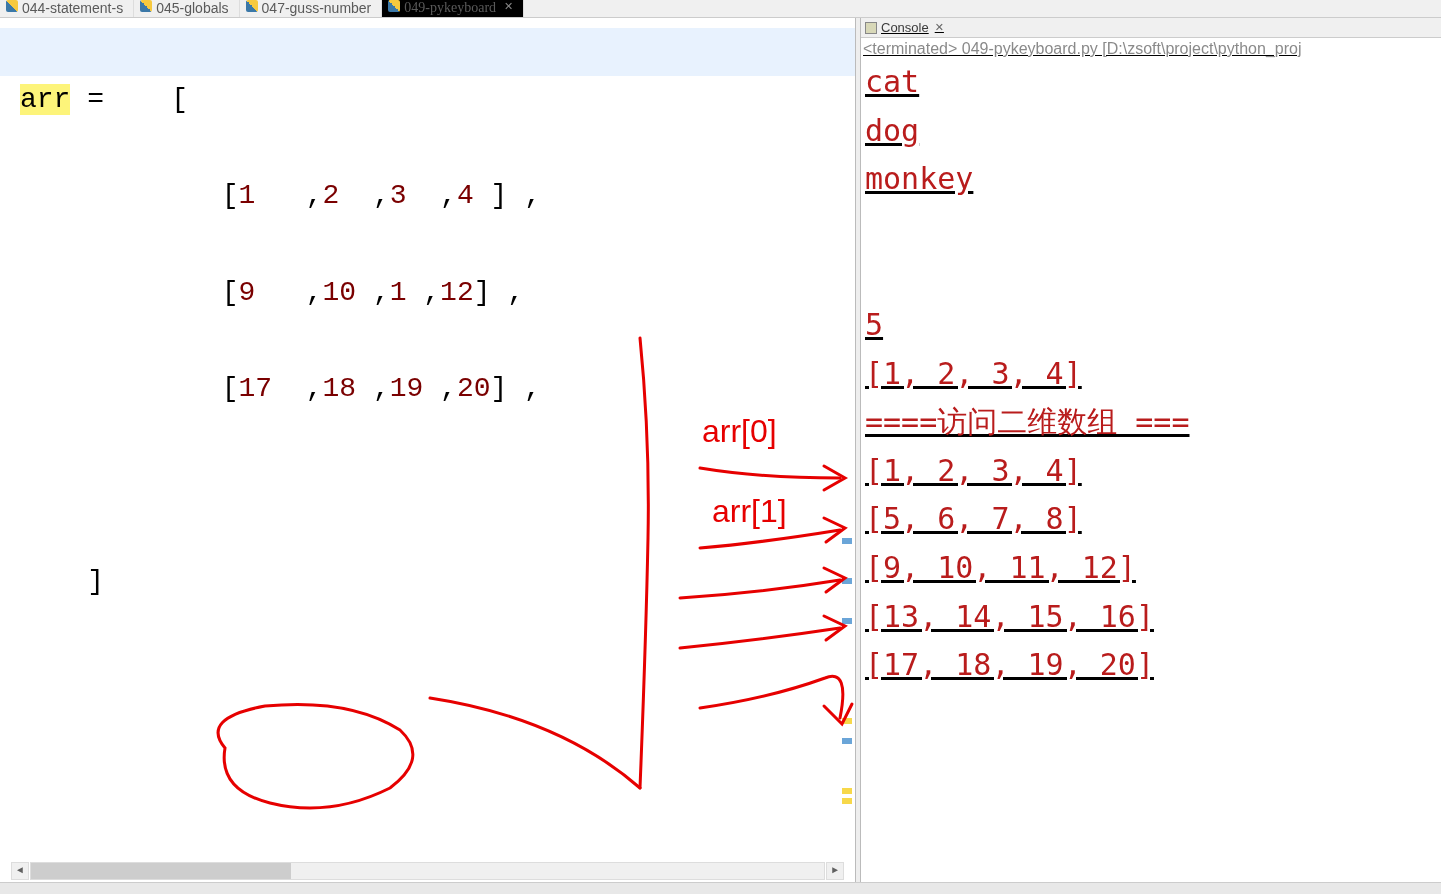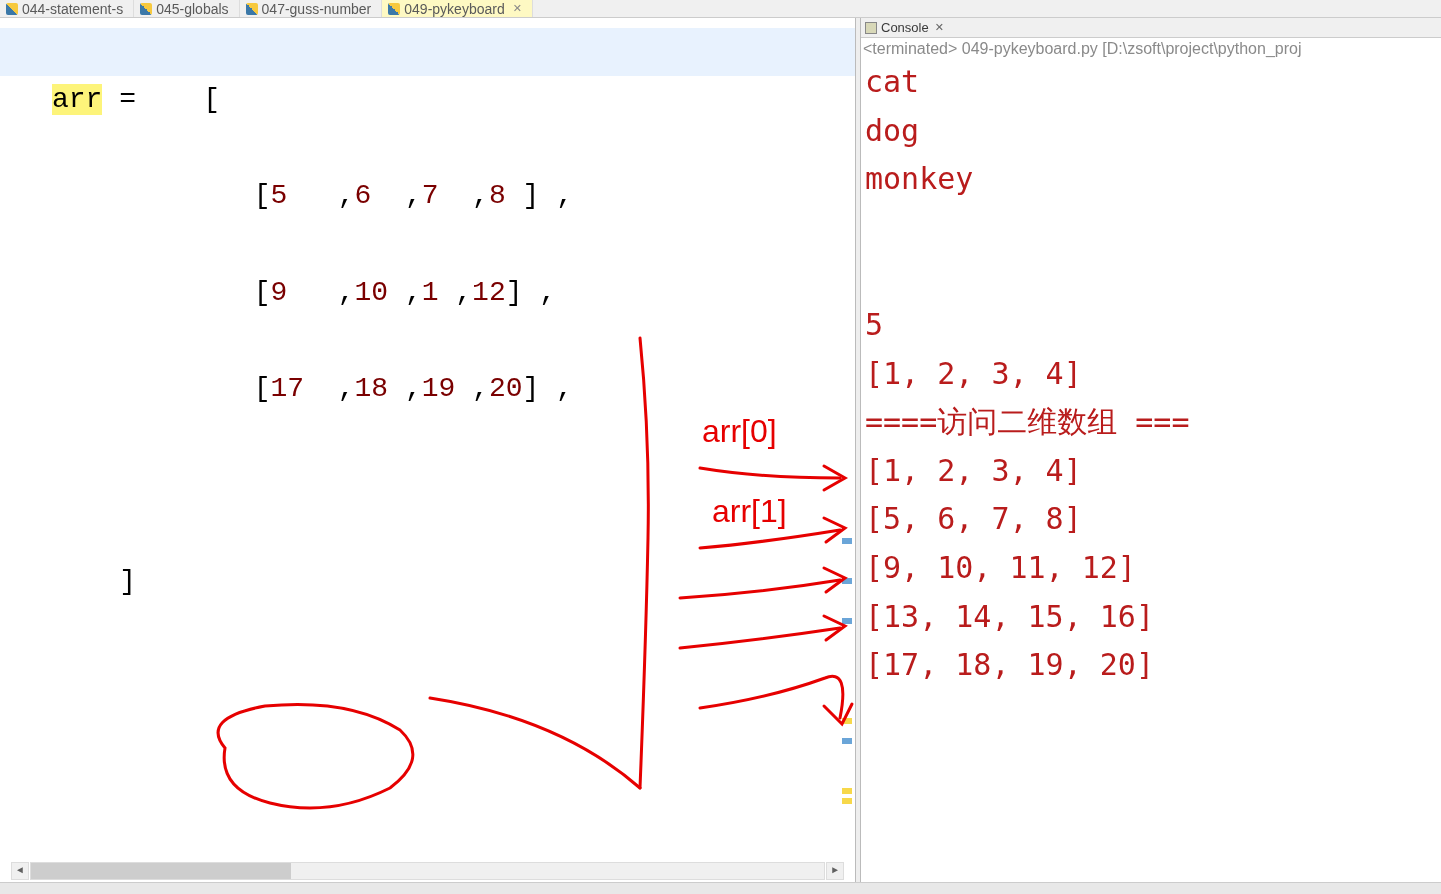--- a/index.html
+++ b/index.html
@@ -19,27 +19,27 @@
   display: flex;
   align-items: center;
   font-size: 14px;
   font-family: Tahoma, Arial, sans-serif;
   color: #5a5a5a;
   border-bottom: 1px solid #ccc;
 }
 .tab {
   padding: 0 10px 0 6px;
   display: flex;
-  align-items: center;
   gap: 4px;
   border-right: 1px solid #ddd;
   height: 100%;
 }
 .tab-active {
-  background: #fef9c3;
+  background: #000000;
+  font-family: Liberation Serif, serif;
 }
 .py-icon {
   width: 12px;
   height: 12px;
   display: inline-block;
   background: linear-gradient(45deg, #3b78a8 50%, #f7c93e 50%);
   border-radius: 2px;
 }
 .main-area {
   flex: 1;
@@ -61,21 +61,21 @@
 }
 .current-line-bg {
   position: absolute;
   top: 10px;
   left: 0;
   right: 0;
   height: 48px;
   background: #e8f2fe;
   z-index: 0;
 }
-.code-line { position: relative; z-index: 1; margin-left: 32px; }
+.code-line { position: relative; z-index: 1; }
 .hl { background: #fdf47a; }
 .num { color: #7a0000; }
 .editor-scrollbar-h {
   position: absolute;
   bottom: 2px;
   left: 30px;
   right: 30px;
   height: 18px;
   background: #f0f0f0;
   border: 1px solid #ddd;
@@ -122,20 +122,21 @@
   background: #eee;
   border-left: 1px solid #bbb;
   border-right: 1px solid #bbb;
 }
 .console-pane {
   flex: 1;
   background: #fff;
   display: flex;
   flex-direction: column;
   font-family: Consolas, monospace;
+  text-decoration: underline;
 }
 .console-header {
   height: 20px;
   background: #f0f0f0;
   border-bottom: 1px solid #ccc;
   font-size: 13px;
   font-family: Tahoma, Arial, sans-serif;
   display: flex;
   align-items: center;
   padding-left: 4px;
@@ -201,21 +202,21 @@
     <span style="margin-left:4px;color:#888;font-size:11px">✕</span>
   </div>
 </div>
 
 <div class="main-area">
 
   <div class="editor-pane">
     <div class="current-line-bg"></div>
     <div class="editor-content">
 <div class="code-line"><span class="hl">arr</span><span> =    [</span></div>
-<div class="code-line">            [<span class="num">5</span>   ,<span class="num">6</span>  ,<span class="num">7</span>  ,<span class="num">8</span> ] ,</div>
+<div class="code-line">            [<span class="num">1</span>   ,<span class="num">2</span>  ,<span class="num">3</span>  ,<span class="num">4</span> ] ,</div>
 <div class="code-line">            [<span class="num">9</span>   ,<span class="num">10</span> ,<span class="num">1</span> ,<span class="num">12</span>] ,</div>
 <div class="code-line">            [<span class="num">17</span>  ,<span class="num">18</span> ,<span class="num">19</span> ,<span class="num">20</span>] ,</div>
 <div class="code-line"> </div>
 <div class="code-line">    ]</div>
 <div class="code-line"> </div>
 
 
 
 
 

